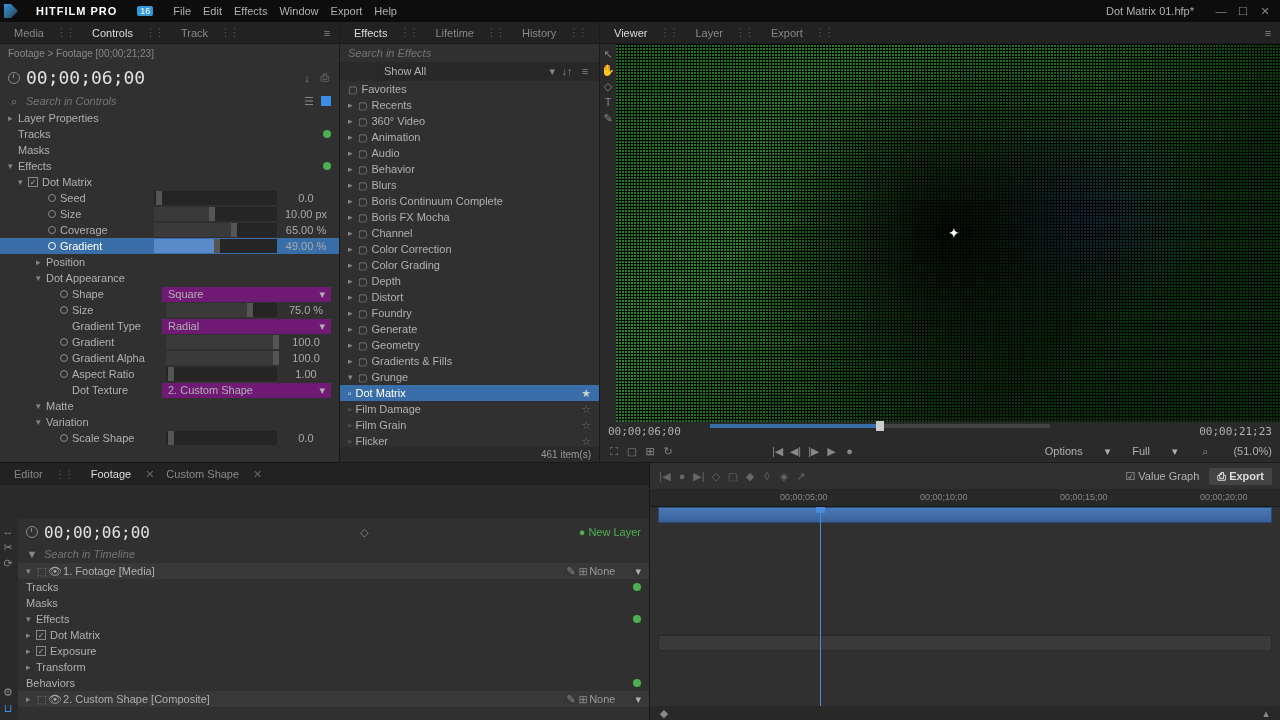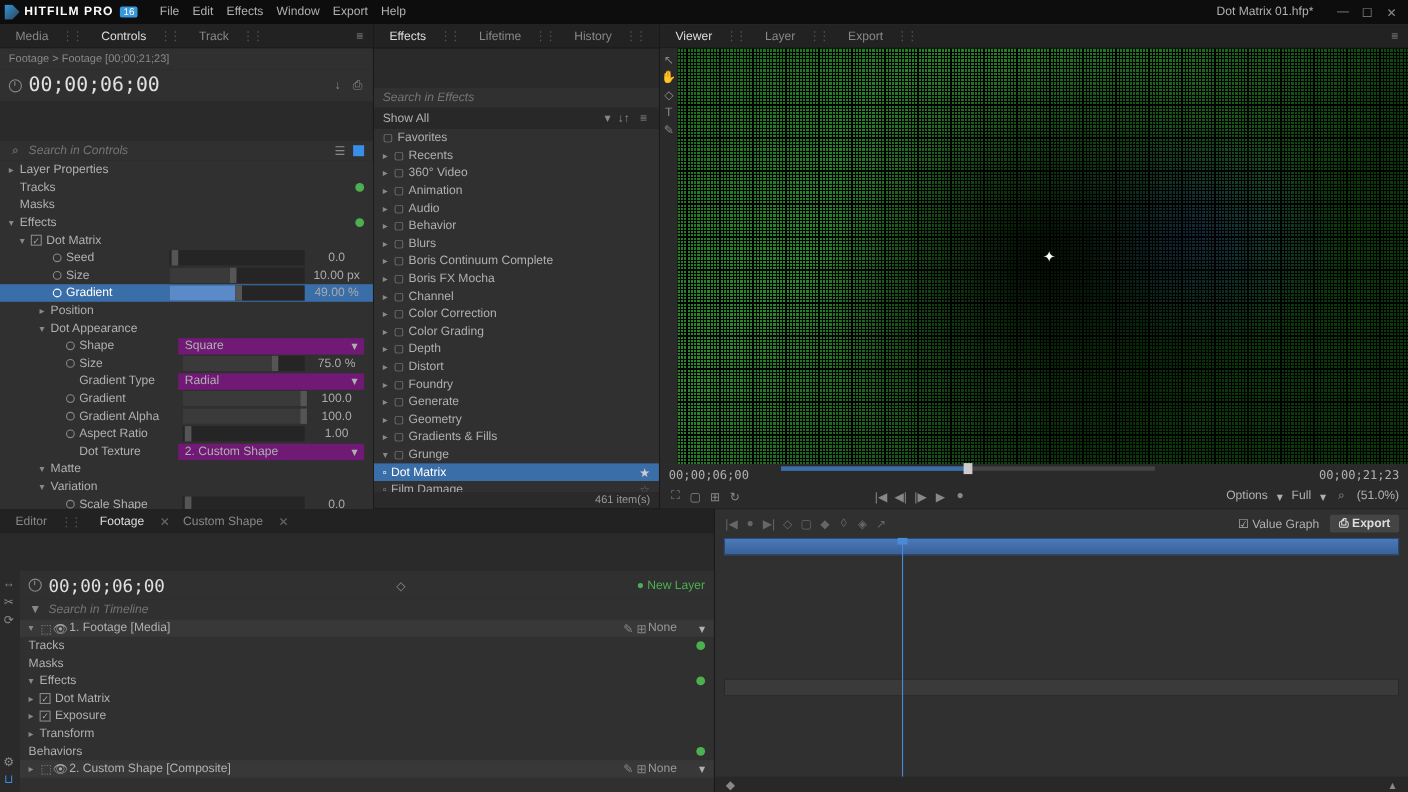--- a/index.html
+++ b/index.html
@@ -1,18 +1,18 @@
 <!DOCTYPE html>
 <html><head>
 <meta charset="utf-8">
 <style>
 * { margin: 0; padding: 0; box-sizing: border-box; font-family: 'Segoe UI', Arial, sans-serif; font-size: 11px; }
 body { background: #1a1a1a; color: #b0b0b0; width: 1280px; height: 720px; overflow: hidden; user-select: none; }
 .titlebar { height: 22px; background: #0d0d0d; display: flex; align-items: center; padding: 0 4px; }
-.logo { display: flex; align-items: center; gap: 4px; margin-right: 20px; }
+.logo { display: flex; align-items: center; gap: 18px; margin-right: 20px; }
 .logo-icon { width: 14px; height: 14px; background: linear-gradient(135deg, #3498db, #2c3e50); clip-path: polygon(0 0, 50% 0, 100% 50%, 50% 100%, 0 100%); }
 .logo-text { color: #fff; font-weight: bold; letter-spacing: 1px; }
 .logo-badge { background: #3498db; color: #fff; padding: 0 3px; border-radius: 2px; font-size: 9px; margin-left: 2px; }
 .menubar { display: flex; gap: 12px; }
 .menubar span { cursor: pointer; }
 .titlebar-right { margin-left: auto; display: flex; align-items: center; gap: 8px; }
 .win-controls { display: flex; gap: 0; margin-left: 8px; }
 .win-btn { width: 22px; height: 20px; display: flex; align-items: center; justify-content: center; cursor: pointer; color: #888; }
 
 .main-area { display: flex; height: 440px; }
@@ -23,21 +23,21 @@
 .tab-grip { color: #555; margin-right: 6px; letter-spacing: -2px; }
 
 .breadcrumb { padding: 4px 8px; font-size: 10px; color: #888; background: #303030; }
 .time-header { display: flex; align-items: center; padding: 4px 8px; background: #303030; gap: 6px; }
 .clock-icon { width: 12px; height: 12px; border: 1.5px solid #888; border-radius: 50%; position: relative; }
 .clock-icon::after { content:''; position:absolute; top:1px; left:4px; width:1px; height:4px; background:#888; }
 .timecode { font-size: 18px; color: #e0e0e0; font-family: monospace; }
 .header-icons { margin-left: auto; display: flex; gap: 6px; }
 .small-icon { width: 12px; height: 12px; display: inline-flex; align-items: center; justify-content: center; color: #888; cursor: pointer; }
 
-.search-bar { display: flex; align-items: center; padding: 3px 8px; background: #303030; gap: 6px; margin-top: 36px; }
+.search-bar { display: flex; align-items: center; padding: 3px 8px; background: #303030; gap: 6px; }
 .search-bar input { flex: 1; background: transparent; border: none; color: #888; outline: none; font-size: 11px; font-style: italic; }
 .accent-sq { width: 10px; height: 10px; background: #3a8de8; }
 
 .tree { flex: 1; overflow-y: auto; background: #303030; }
 .tree-row { display: flex; align-items: center; height: 16px; padding: 0 8px; position: relative; cursor: pointer; }
 .tree-row.selected { background: #3a6ea8; color: #fff; }
 .expand-arrow { width: 10px; color: #888; font-size: 9px; }
 .checkbox { width: 10px; height: 10px; border: 1px solid #888; margin-right: 4px; display: inline-flex; align-items: center; justify-content: center; font-size: 8px; }
 .keyframe-dot { width: 8px; height: 8px; border: 1.5px solid #888; border-radius: 50%; margin-right: 4px; }
 .prop-name { flex: 0 0 90px; }
@@ -53,42 +53,42 @@
 .pad-3 { padding-left: 48px; }
 .pad-4 { padding-left: 60px; }
 
 .mid-panel { width: 260px; background: #2a2a2a; display: flex; flex-direction: column; border-right: 1px solid #1a1a1a; }
 .effects-tree { flex: 1; overflow-y: auto; background: #303030; }
 .effect-row { display: flex; align-items: center; height: 16px; padding: 0 8px; cursor: pointer; }
 .effect-row.selected { background: #3a6ea8; color: #fff; }
 .folder-icon { color: #888; margin-right: 4px; font-size: 10px; }
 .star-icon { margin-left: auto; color: #666; font-size: 11px; }
 .item-count { text-align: right; padding: 2px 8px; color: #999; font-size: 10px; }
-.showall-bar { display:flex; align-items:center; padding:3px 8px; background:#282828; gap:6px; }
+.showall-bar { display:flex; padding:3px 8px; background:#282828; gap:6px;margin-left:36px; }
 
 .right-panel { flex: 1; background: #404040; display: flex; flex-direction: column; }
 .viewer-toolbar { width: 16px; background: #2a2a2a; display: flex; flex-direction: column; gap: 4px; padding: 4px 2px; }
 .vt-icon { width: 12px; height: 12px; color: #888; cursor: pointer; display: flex; align-items: center; justify-content: center; }
 .viewer-area { display: flex; flex: 1; }
 .viewer-canvas { flex: 1; background: #000; position: relative; overflow: hidden; }
 .dot-matrix { position: absolute; inset: 0; background-image:
   radial-gradient(circle at center, rgba(0,0,0,0.85) 0%, rgba(0,0,0,0) 55%),
   repeating-linear-gradient(0deg, transparent 0, transparent 2px, rgba(0,0,0,1) 2px, rgba(0,0,0,1) 3px),
   repeating-linear-gradient(90deg, transparent 0, transparent 2px, rgba(0,0,0,1) 2px, rgba(0,0,0,1) 3px),
   radial-gradient(ellipse 30% 40% at 70% 45%, rgba(30,40,120,0.6) 0%, transparent 70%),
   linear-gradient(135deg, #1a6b1a 0%, #2a8a2a 30%, #0a3a0a 70%);
 }
 .crosshair { position: absolute; top: 48%; left: 50%; color: #fff; font-size: 14px; }
 .viewer-timeline { height: 18px; background: #2a2a2a; display: flex; align-items: center; padding: 0 8px; position: relative; }
 .vt-prog { position: absolute; left: 110px; right: 230px; top: 2px; height: 4px; background: #444; }
 .vt-prog-fill { height: 100%; width: 50%; background: #3a6ea8; position: relative; }
 .vt-handle { position: absolute; right: -4px; top: -3px; width: 8px; height: 10px; background: #ccc; }
 .viewer-controls { height: 22px; background: #2a2a2a; display: flex; align-items: center; padding: 0 8px; gap: 6px; }
 .play-controls { display: flex; gap: 6px; margin: 0 auto; }
-.vc-right { margin-left: auto; display: flex; gap: 8px; align-items: center; }
+.vc-right { margin-left: auto; display: flex; gap: 22px; align-items: center; }
 
 .bottom-panel { height: 258px; background: #2a2a2a; display: flex; border-top: 1px solid #1a1a1a; }
 .timeline-left { width: 650px; border-right: 1px solid #1a1a1a; display: flex; flex-direction: column; gap: 34px; }
 .timeline-tabs { height: 22px; background: #222; display: flex; align-items: center; padding: 0 6px; gap: 4px; }
 .tl-tab { padding: 2px 8px; cursor: pointer; color: #888; }
 .tl-tab.active { color: #ddd; }
 .close-x { color: #666; margin-left: 2px; }
 .tl-header { display: flex; align-items: center; padding: 4px 8px; background: #303030; gap: 6px; height: 26px; }
 .tl-timecode { font-size: 16px; color: #e0e0e0; font-family: monospace; }
 .new-layer-btn { margin-left: auto; color: #4caf50; display: flex; align-items: center; gap: 3px; cursor: pointer; }
@@ -204,20 +204,29 @@
           <span class="prop-value">0.0</span>
         </div>
       <div class="tree-row pad-3">
           <span class="keyframe-dot"></span>
           <span class="prop-name">Size</span>
           <div class="slider-track">
             <div class="slider-fill" style="width:45%"></div>
             <div class="slider-thumb" style="left:45%"></div>
           </div>
           <span class="prop-value">10.00 px</span>
+        </div>
+      <div class="tree-row pad-3">
+          <span class="keyframe-dot"></span>
+          <span class="prop-name">Coverage</span>
+          <div class="slider-track">
+            <div class="slider-fill" style="width:63%"></div>
+            <div class="slider-thumb" style="left:63%"></div>
+          </div>
+          <span class="prop-value">65.00 %</span>
         </div>
       <div class="tree-row pad-3 selected">
           <span class="keyframe-dot" style="border-color:#fff"></span>
           <span class="prop-name">Gradient</span>
           <div class="slider-track">
             <div class="slider-fill" style="width:49%;background:#5a8ac8"></div>
             <div class="slider-thumb" style="left:49%"></div>
           </div>
           <span class="prop-value">49.00 %</span>
         </div>
@@ -585,20 +594,26 @@
         <span class="kf-btn">◆</span>
         <span class="kf-btn">◊</span>
         <span class="kf-btn">◈</span>
         <span class="kf-btn">↗</span>
       </div>
       <div class="tl-right-btns">
         <span>☑ <span>Value Graph</span></span>
         <span class="export-btn">⎙ <span>Export</span></span>
       </div>
     </div>
+    <div class="tl-ruler">
+      <span class="ruler-tick" style="left:130px">00;00;05;00</span>
+      <span class="ruler-tick" style="left:270px">00;00;10;00</span>
+      <span class="ruler-tick" style="left:410px">00;00;15;00</span>
+      <span class="ruler-tick" style="left:550px">00;00;20;00</span>
+    </div>
     <div class="tl-tracks">
       <div class="playhead-v"></div>
       <div class="track-clip" style="top:0; left:8px; right:8px;"></div>
       <div class="track-clip dim" style="top:128px; left:8px; right:8px;"></div>
     </div>
     <div class="tl-bottom">
       <span class="small-icon">◆</span>
       <div style="flex:1"></div>
       <span class="small-icon">▴</span>
     </div>

